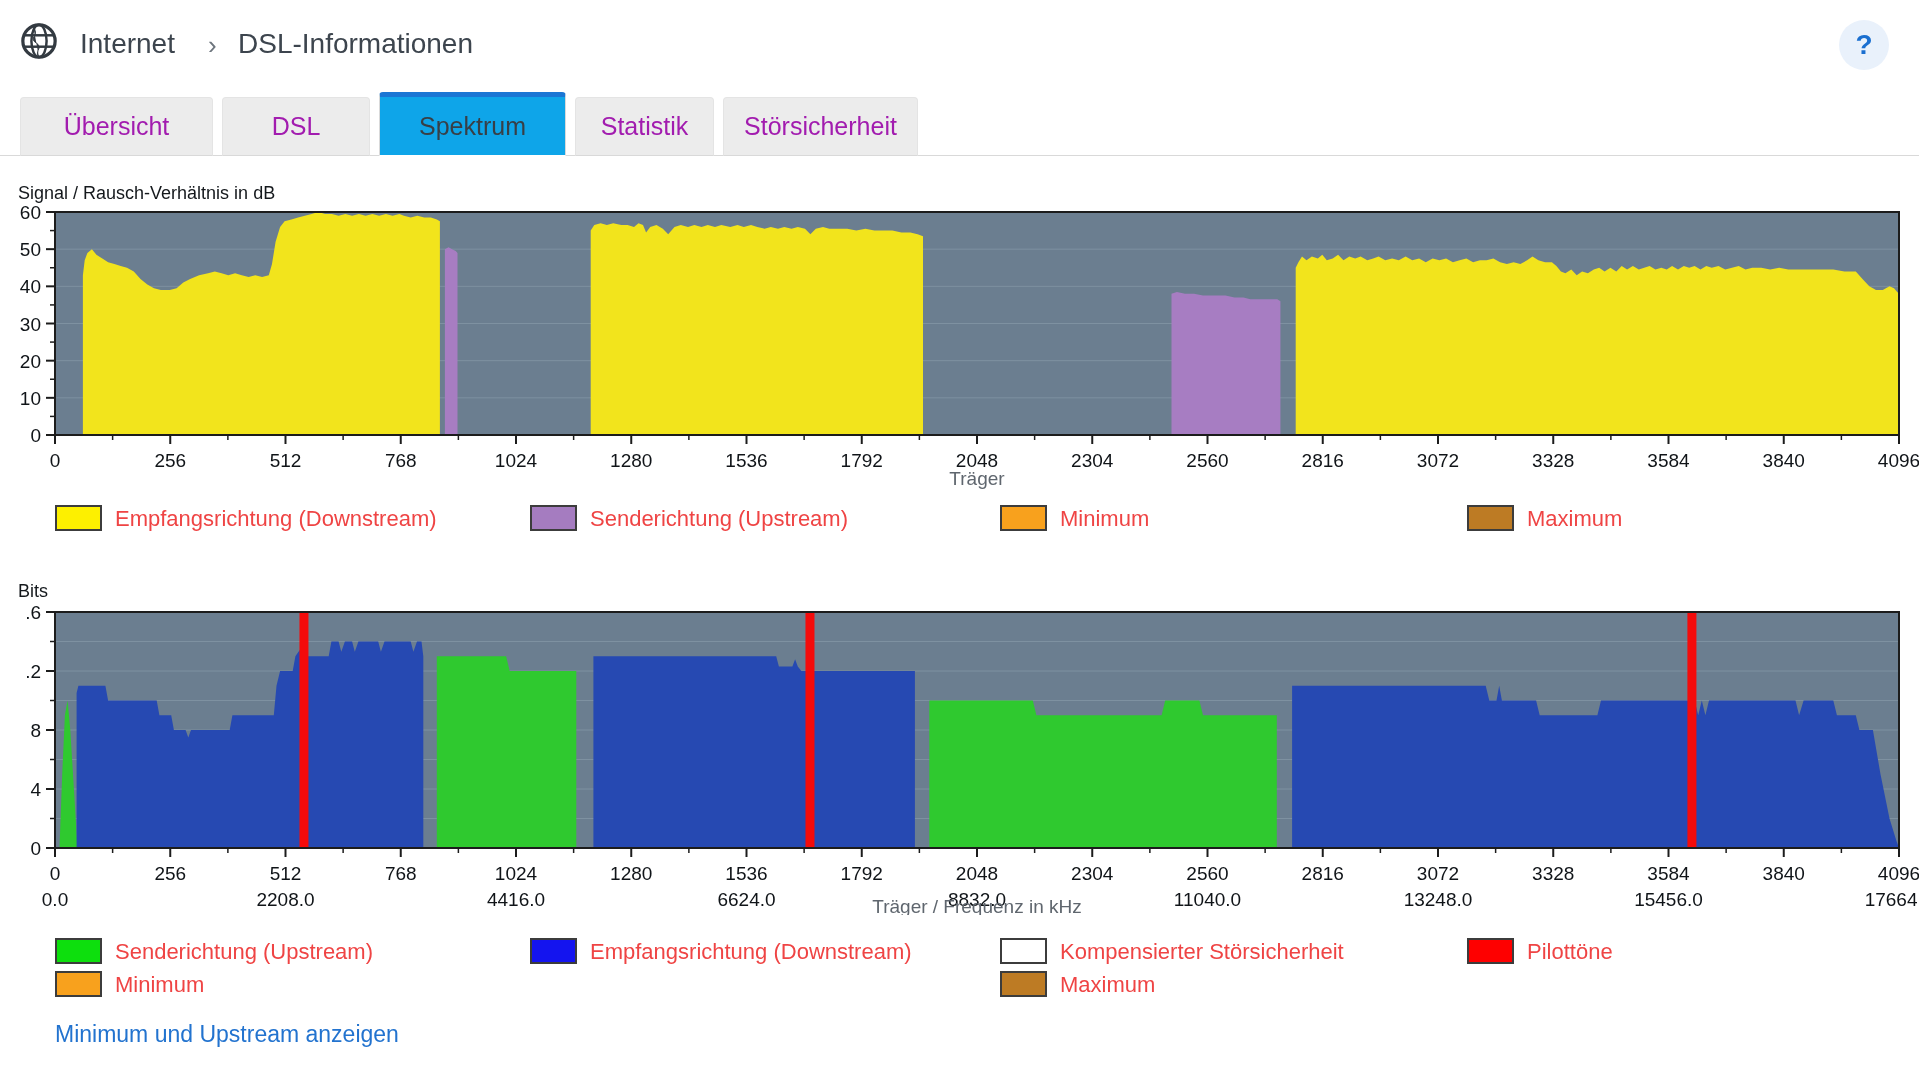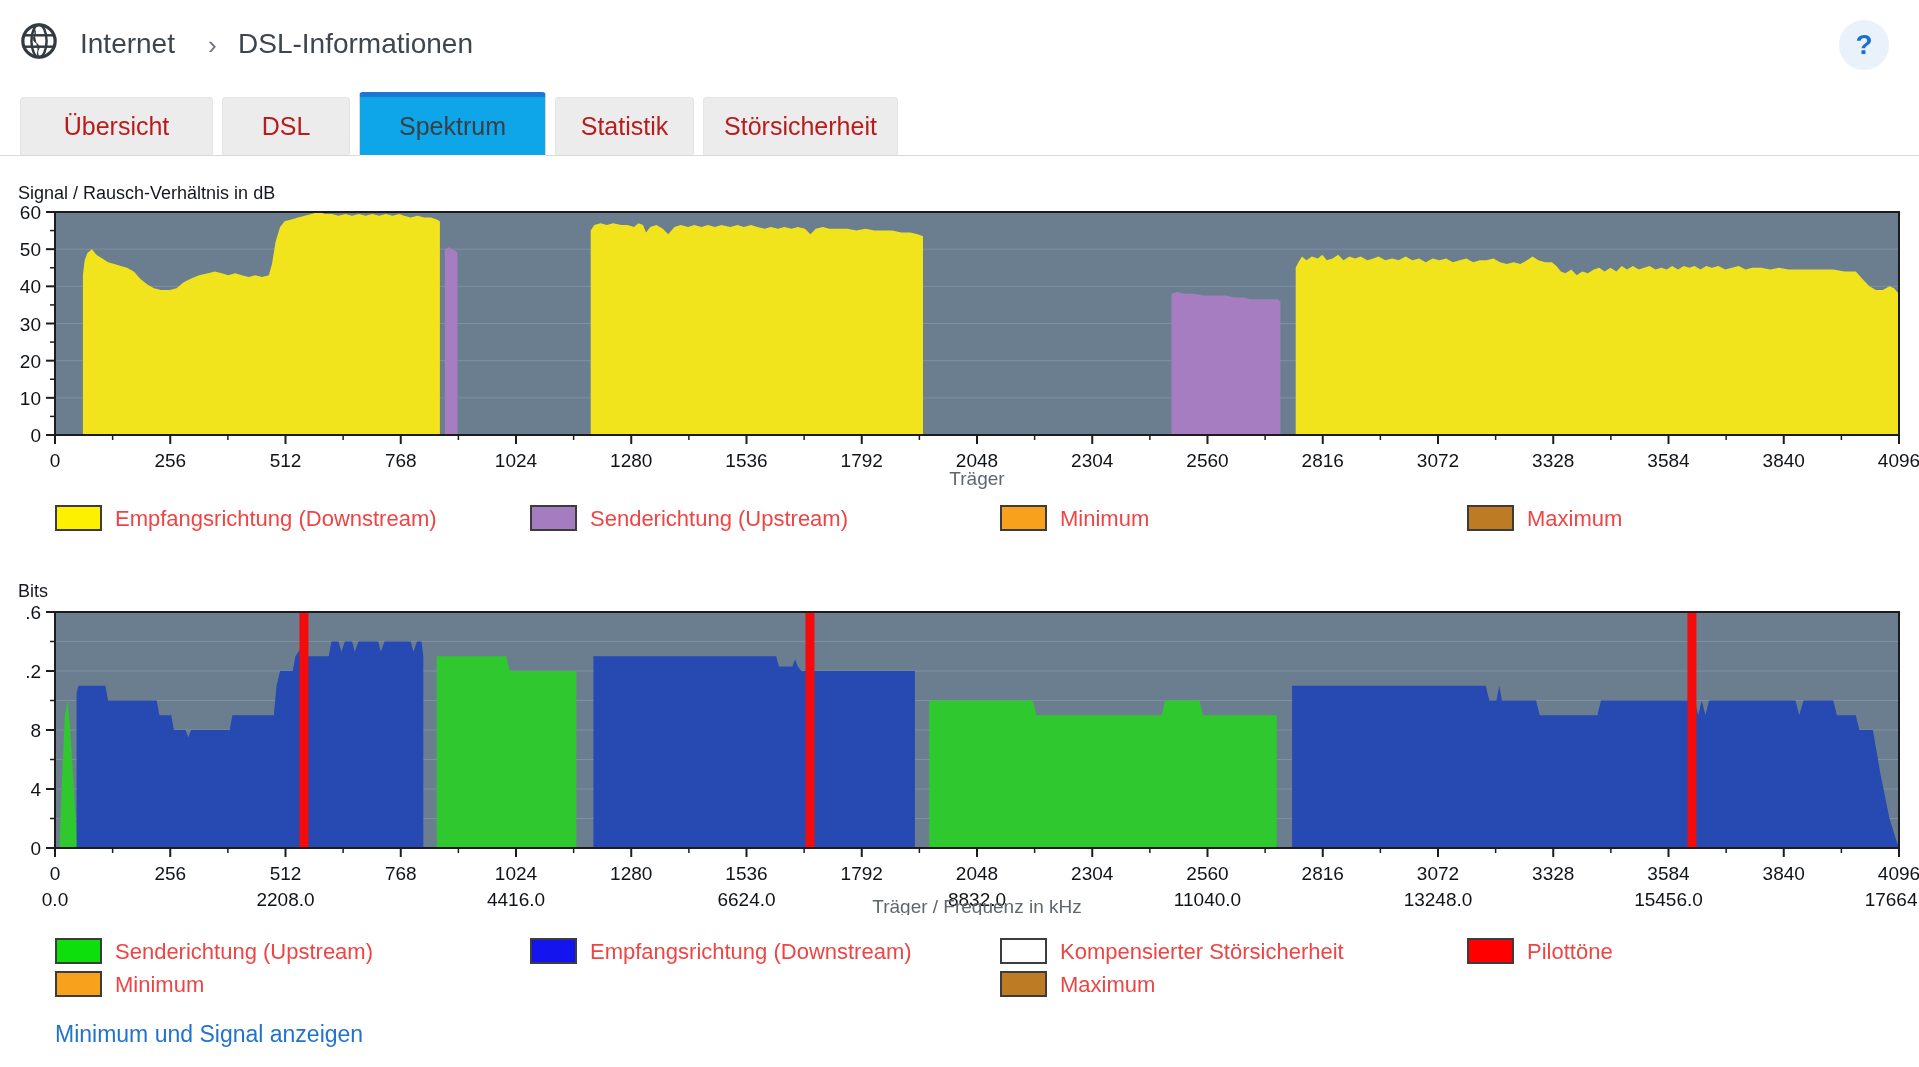--- a/index.html
+++ b/index.html
@@ -16,21 +16,21 @@
   .crumb-b { left:238px; }
   .help-btn { position:absolute; right:30px; top:20px; width:50px; height:50px;
     border-radius:50%; background:#e9f1fb; border:none; color:#1a6fd0;
     font-size:28px; font-weight:bold; cursor:pointer; font-family:inherit; }
 
   
   .tabbar { position:absolute; left:0; top:92px; width:100%; height:64px;
     border-bottom:1px solid #d9d9d9; }
   .tabs { position:absolute; left:20px; bottom:-1px; display:flex; gap:9px; align-items:flex-end; }
   .tab { height:59px; display:flex; align-items:center; justify-content:center;
-    background:#ececec; color:#b91c1c; font-size:25px; cursor:pointer;
+    background:#ececec; color:#a21caf; font-size:25px; cursor:pointer;
     border-radius:4px 4px 0 0; border:1px solid #e4e4e4; border-bottom:1px solid #d9d9d9; }
   .tab.active { height:64px; background:#0ea5e9; color:#383f46;
     border:1px solid #d9d9d9; border-bottom:1px solid #ffffff;
     border-top:5px solid #1b76d4; }
 
   .chart-label { position:absolute; left:18px; font-size:18px; color:#14181c; }
   .chart-svg { position:absolute; left:0; }
 
   
   .lgd-item { position:absolute; height:28px; }
@@ -57,21 +57,21 @@
     </svg>
     <span class="crumb crumb-a">Internet</span>
     <span class="crumb crumb-sep">›</span>
     <span class="crumb crumb-b">DSL-Informationen</span>
     <button class="help-btn">?</button>
   </div>
 
   <div class="tabbar">
     <div class="tabs">
       <div class="tab" style="width:193px">Übersicht</div>
-      <div class="tab" style="width:128px">DSL</div>
+      <div class="tab" style="width:148px">DSL</div>
       <div class="tab active" style="width:187px">Spektrum</div>
       <div class="tab" style="width:139px">Statistik</div>
       <div class="tab" style="width:195px">Störsicherheit</div>
     </div>
   </div>
 
   <div class="chart-label" style="top:183px">Signal / Rausch-Verhältnis in dB</div>
   <svg id="snr-svg" class="chart-svg" style="top:160px" width="1919" height="330" viewBox="0 160 1919 330">
       <rect x="55" y="212" width="1844" height="223" fill="#6b7e90"></rect>
       <line x1="55" x2="1899" y1="397.83333333333337" y2="397.83333333333337" stroke="#7e91a1" stroke-width="1"></line>
@@ -295,14 +295,14 @@
       <div class="lgd-item" style="left: 55px; top: 971px;">
         <span class="lgd-swatch" style="background: rgb(248, 161, 29);"></span>
         <span class="lgd-text">Minimum</span>
       </div>
       <div class="lgd-item" style="left: 1000px; top: 971px;">
         <span class="lgd-swatch" style="background: rgb(189, 123, 36);"></span>
         <span class="lgd-text">Maximum</span>
       </div>
     </div>
 
-  <a class="show-link">Minimum und Signal anzeigen</a>
+  <a class="show-link">Minimum und Upstream anzeigen</a>
 </div>
 
 </body></html>

